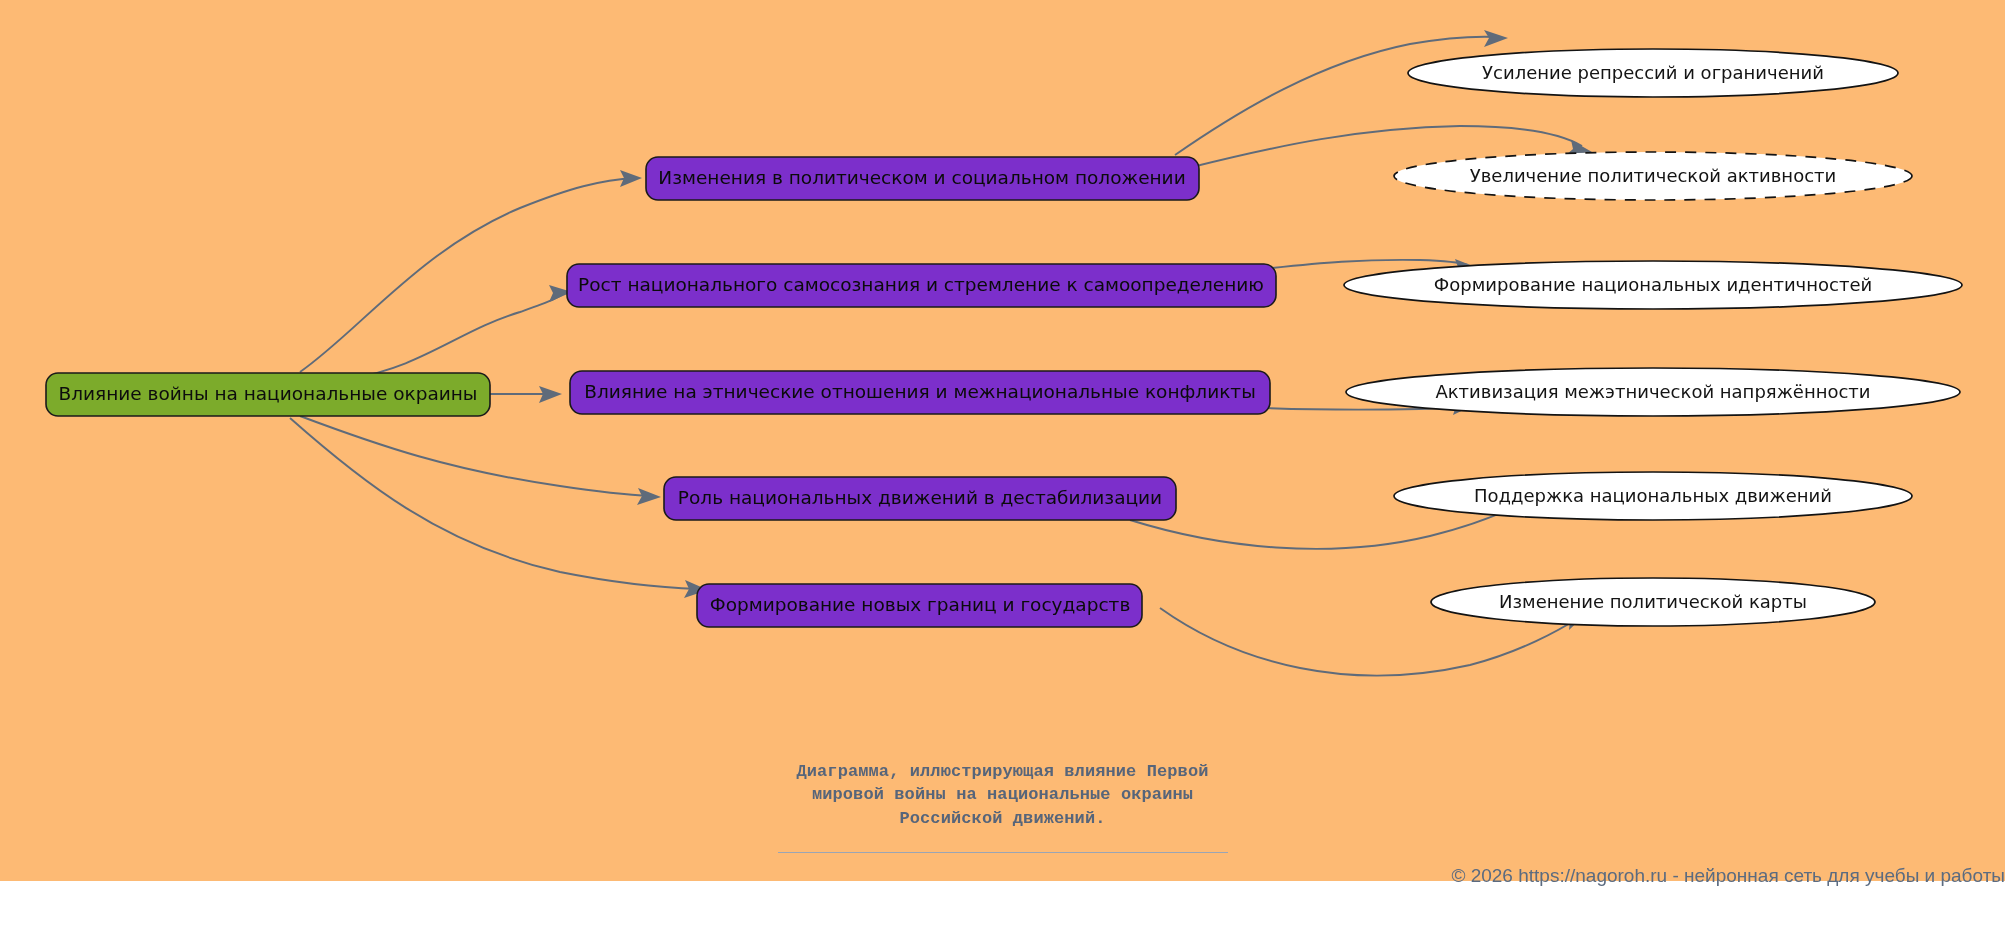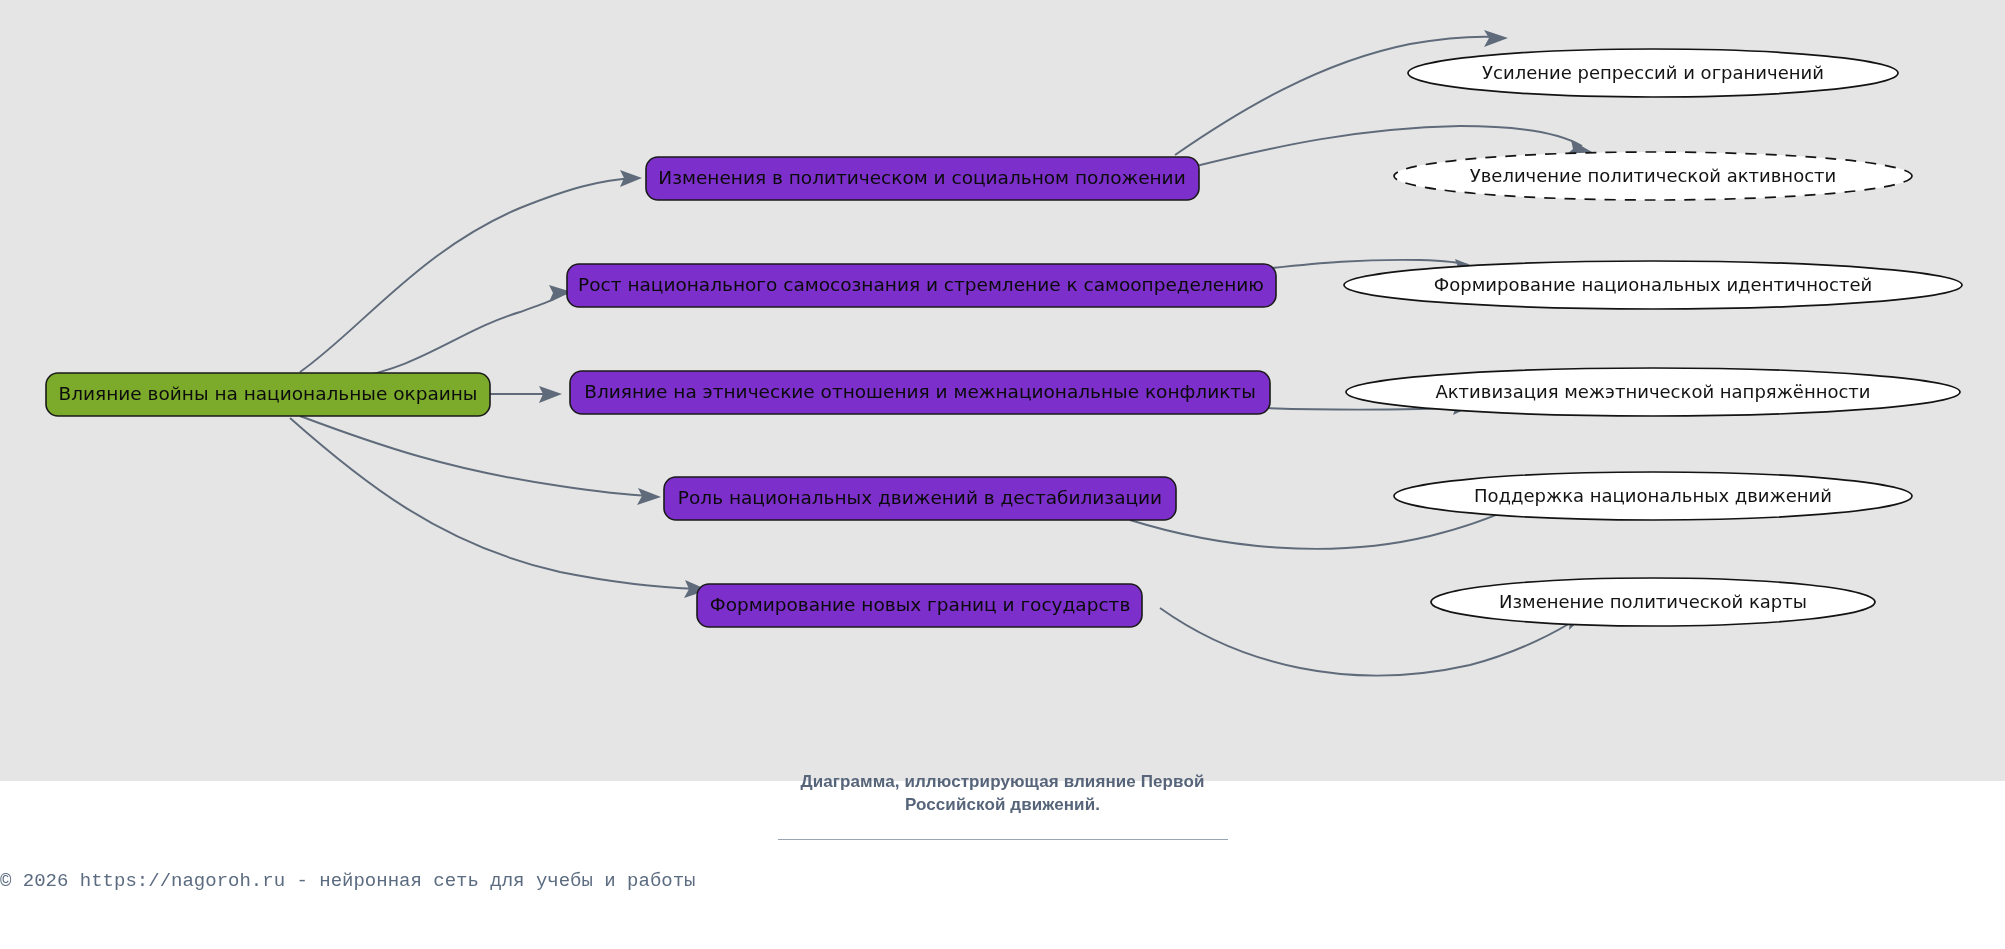--- a/index.html
+++ b/index.html
@@ -9,22 +9,22 @@
   }
   body {
     width: 2005px;
     height: 949px;
     font-family: "DejaVu Sans", sans-serif;
     overflow: hidden;
   }
   #stage {
     position: relative;
     width: 2005px;
-    height: 781px;
-    background: #e5e5e5;
+    height: 881px;
+    background: #fdba74;
   }
   svg#diagram {
     position: absolute;
     left: 0;
     top: 0;
     width: 2005px;
     height: 949px;
     display: block;
   }
   .node-root-rect {
@@ -73,41 +73,41 @@
     stroke: none;
   }
   .caption-block {
     position: absolute;
     left: 0;
     right: 0;
     top: 760px;
     text-align: center;
   }
   .caption-text {
-    font-family: Liberation Sans, sans-serif;
+    font-family: Liberation Mono, monospace;
     font-size: 17px;
     font-weight: bold;
     color: #57657a;
     line-height: 1.37;
     letter-spacing: 0.1px;
-    margin: 10px auto;
+    margin: 0 auto;
     width: 520px;
   }
   .caption-rule {
     width: 450px;
     height: 1px;
     background: #9aa5b4;
     margin: 22px auto 0 auto;
   }
   .footer-text {
-    font-family: Liberation Mono, monospace;
+    font-family: Liberation Sans, sans-serif;
     font-size: 19px;
     color: #5b6b80;
-    text-align: left;
-    margin-top: 30px;
+    text-align: right;
+    margin-top: 12px;
   }
 </style>
 </head>
 <body>
 
 <div id="stage">
 
   <svg id="diagram" viewBox="0 0 2005 949">
 
     <g>
@@ -235,19 +235,20 @@
     <g>
       <rect class="node-root-rect" x="46" y="373" width="444" height="43" rx="12" ry="12"></rect>
       <text class="node-label root" x="268" y="395">Влияние войны на национальные окраины</text>
     </g>
 
   </svg>
 
   <div class="caption-block">
     <div class="caption-text">
       <div>Диаграмма, иллюстрирующая влияние Первой</div>
+      <div>мировой войны на национальные окраины</div>
       <div>Российской движений.</div>
     </div>
     <div class="caption-rule"></div>
     <div class="footer-text">© 2026 https://nagoroh.ru - нейронная сеть для учебы и работы</div>
   </div>
 
 </div>
 
 </body></html>

